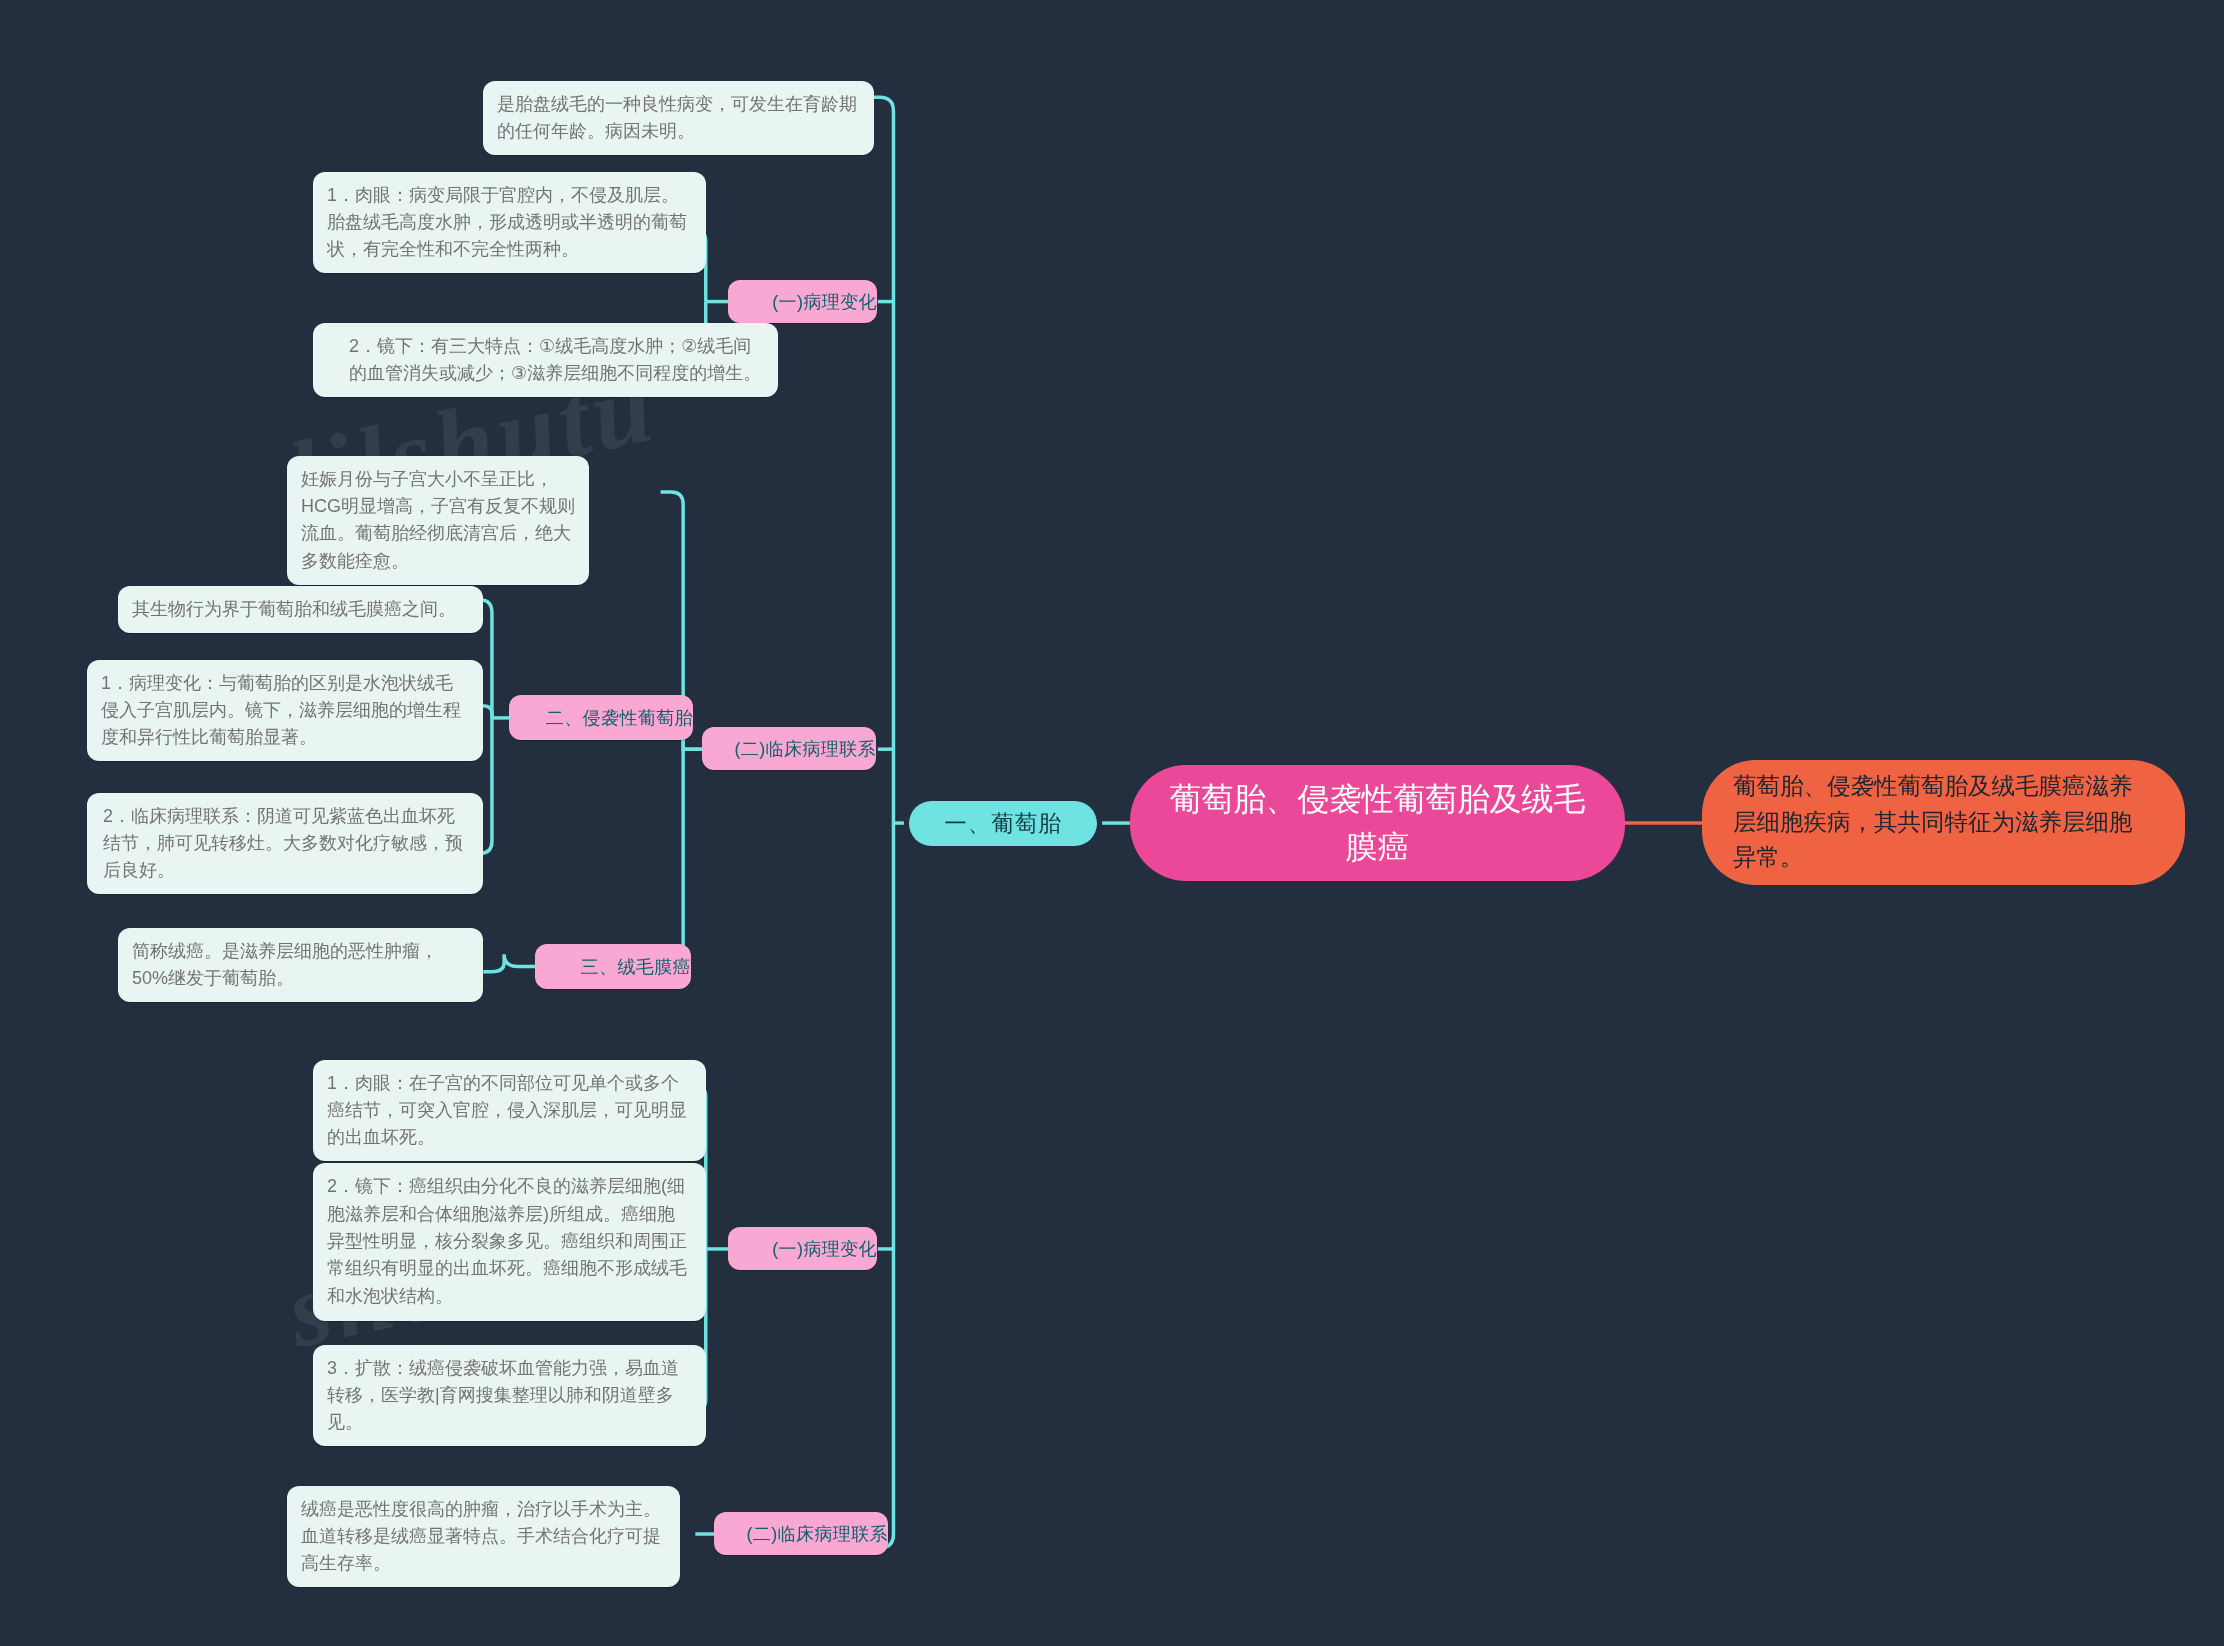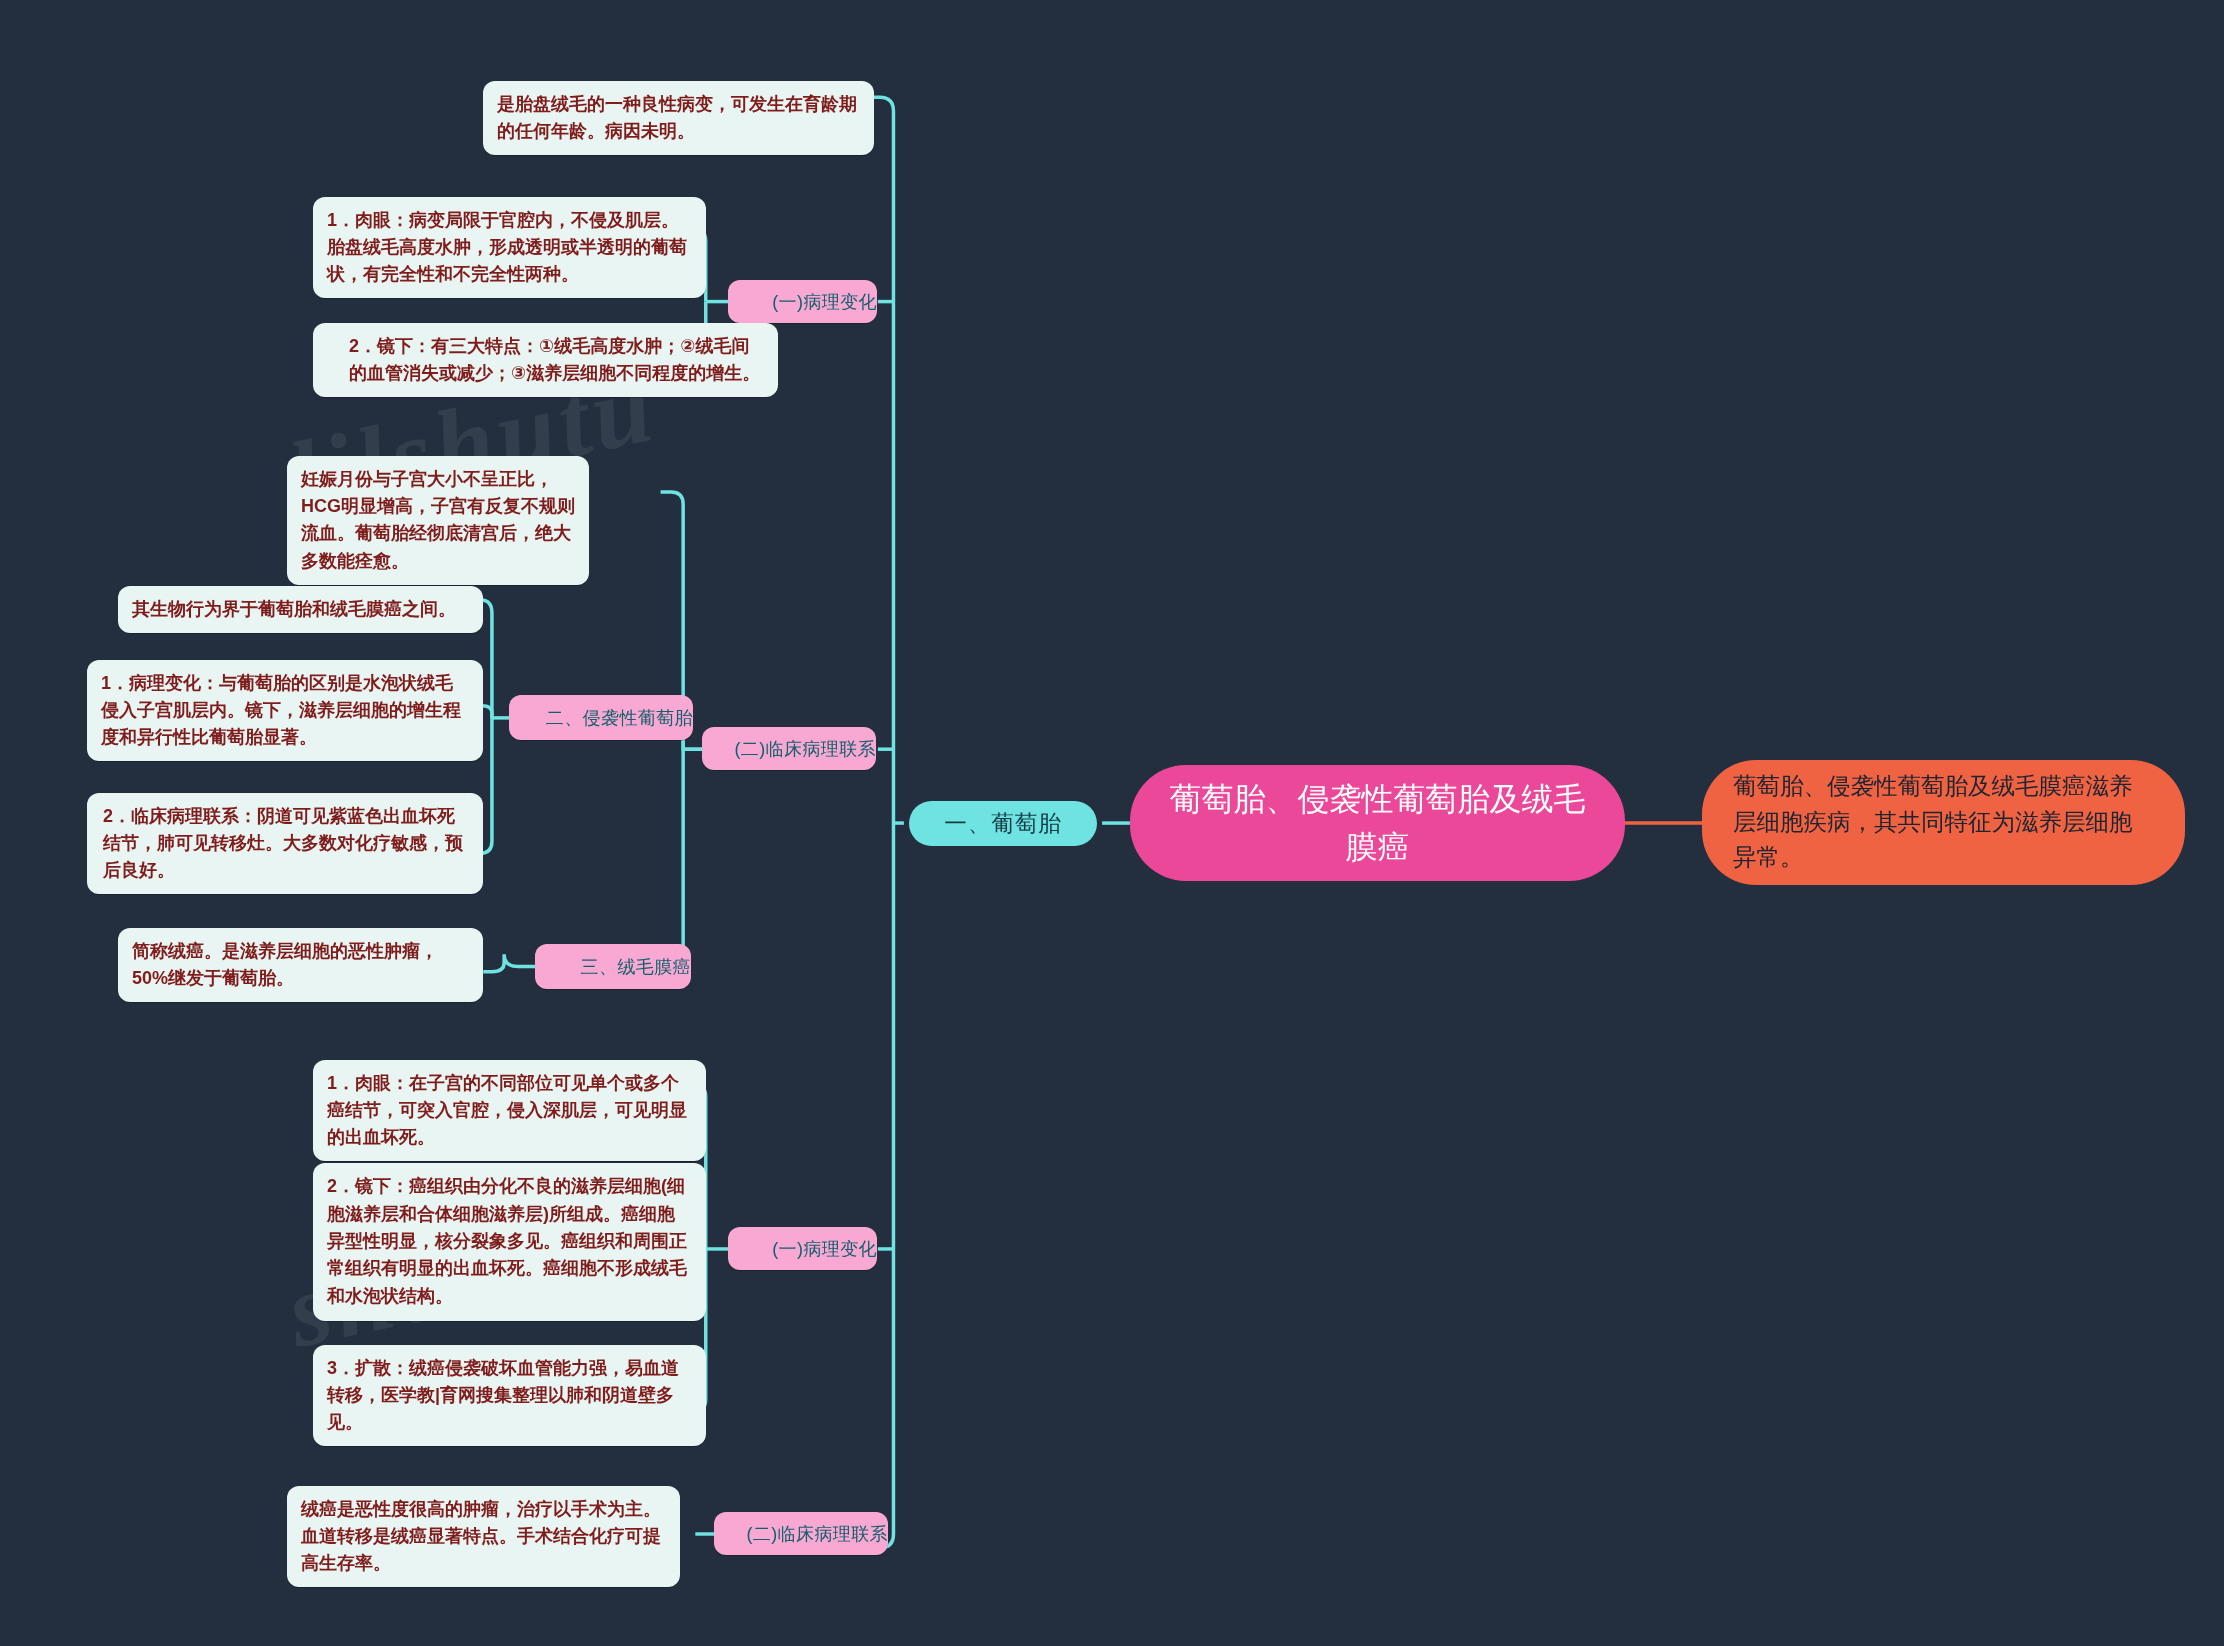--- a/index.html
+++ b/index.html
@@ -45,26 +45,25 @@
   
   .pale{
     background:#f9a8d4;color:#11606b;
     border-radius:12px;
     display:flex;align-items:center;justify-content:flex-end;
     font-size:18px;letter-spacing:0.4px;
     box-shadow:0 0.9px 0 rgba(0,0,0,.25);
   }
   
   .leaf{
-    background:#e9f5f2;color:#7f1d1d;
+    background:#e9f5f2;color:#737373;
     border-radius:12px;
     font-size:18px;line-height:1.52;
     padding:9.6px 14px;
     box-shadow:0 0.9px 0 rgba(0,0,0,.25);
-    font-weight:bold;
   }
   .leaf.pad-lg{padding:10.4px 14px;}
 </style>
 </head>
 <body>
 
 <div id="canvas">
 
   <div class="wm" style="left:287px;top:382px;transform:rotate(-12deg);">lilshutu</div>
   <div class="wm" style="left:287px;top:1225px;transform:rotate(-12deg);">shutu</div>
@@ -124,21 +123,21 @@
     <span>一、葡萄胎</span>
   </div>
 
   <div class="node leaf" style="left:483px;top:81px;width:391px;">
     <span>是胎盘绒毛的一种良性病变，可发生在育龄期的任何年龄。病因未明。</span>
   </div>
 
   <div class="node pale" style="left:728px;top:280px;width:149px;height:43px;">
     <span>(一)病理变化</span>
   </div>
-  <div class="node leaf" style="left:313px;top:197px;width:393px;">
+  <div class="node leaf" style="left:313px;top:172px;width:393px;">
     <span>1．肉眼：病变局限于官腔内，不侵及肌层。胎盘绒毛高度水肿，形成透明或半透明的葡萄状，有完全性和不完全性两种。</span>
   </div>
   <div class="node leaf" style="left:313px;top:323px;width:465px;padding-left:36px;">
     <span>2．镜下：有三大特点：①绒毛高度水肿；②绒毛间的血管消失或减少；③滋养层细胞不同程度的增生。</span>
   </div>
 
   <div class="node pale" style="left:702px;top:727px;width:174px;height:43px;">
     <span>(二)临床病理联系</span>
   </div>
   <div class="node leaf" style="left:287px;top:456px;width:302px;">

